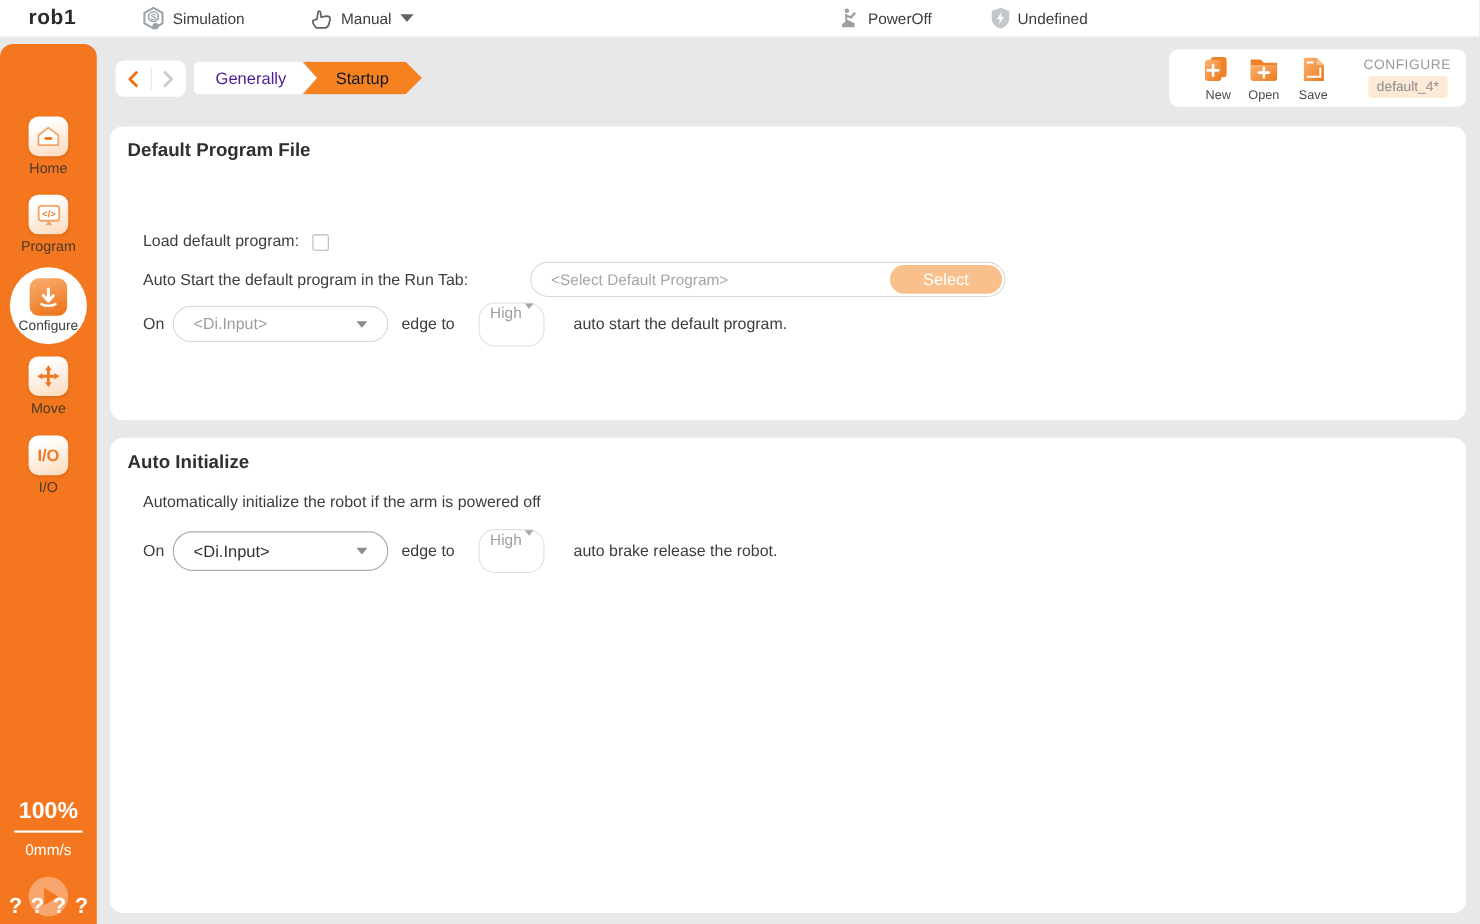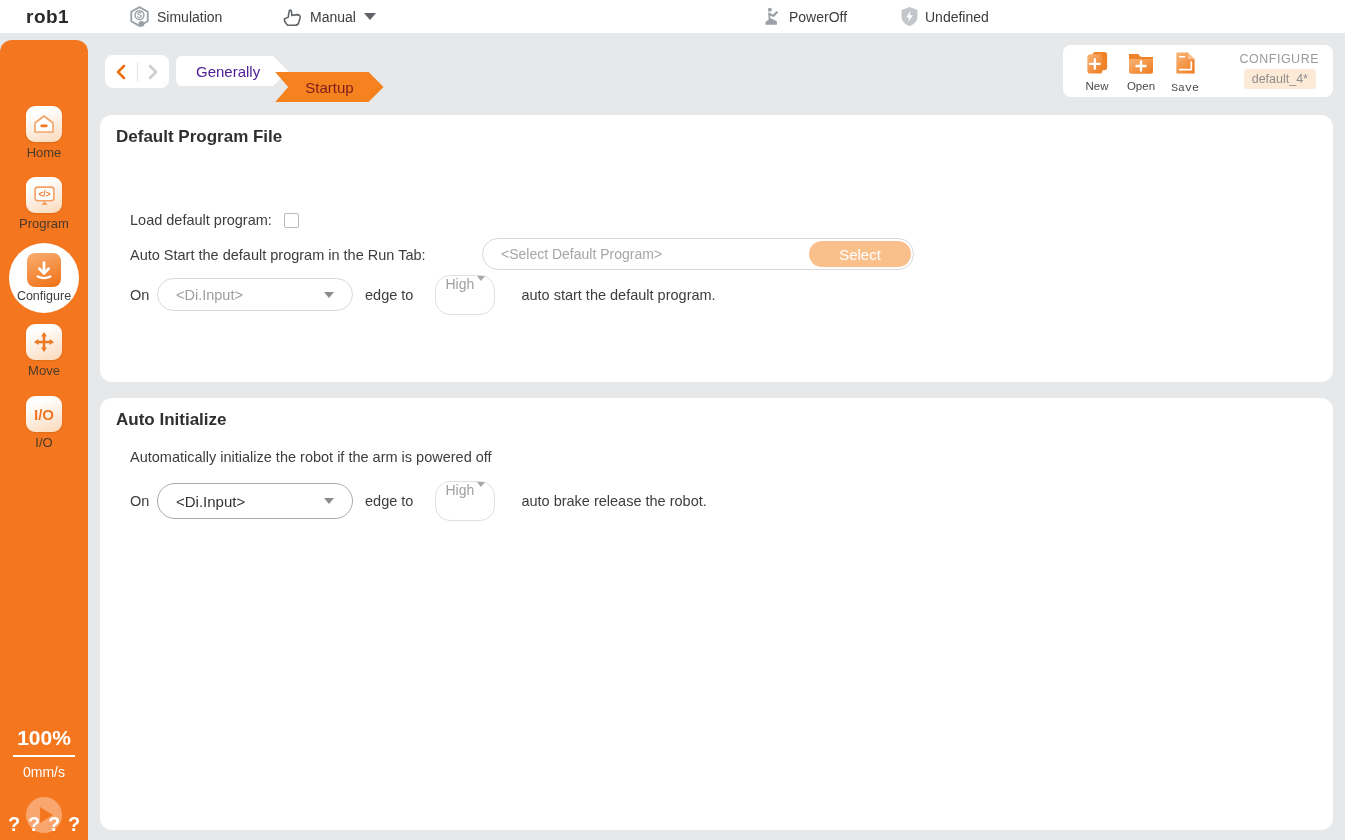--- a/index.html
+++ b/index.html
@@ -90,32 +90,31 @@
   .tabs { position:absolute; left:176px; top:56px; height:30px; display:flex; z-index:2; }
   .tab {
     height:30px; display:flex; align-items:center; font-size:15px;
     cursor:pointer;
   }
   .tab-generally {
     background:#ffffff; color:#4c1d95; padding:0 28px 0 20px; border-radius:6px 0 0 6px;
     clip-path:polygon(0 0, calc(100% - 15px) 0, 100% 50%, calc(100% - 15px) 100%, 0 100%);
   }
   .tab-startup {
-    background:#f5821f; color:#7f1d1d; padding:0 30px 0 30px; margin-left:-13px;
+    background:#f5821f; color:#0f172a; padding:0 30px 0 30px; margin-left:-13px;
     clip-path:polygon(0 0, calc(100% - 15px) 0, 100% 50%, calc(100% - 15px) 100%, 0 100%, 13px 50%);
-    margin-top:16px;
   }
 
   
   .file-toolbar {
     position:absolute; left:1063px; top:45px; width:270px; height:52px;
     background:#ffffff; border-radius:8px; z-index:2;
   }
-  .ft-btn { position:absolute; top:5px; width:44px; text-align:center; cursor:pointer; }
-  .ft-new { left:12px; } .ft-open { left:56px; } .ft-save { left:100px;font-family:Liberation Mono, monospace; }
+  .ft-btn { position:absolute; top:5px; width:44px; text-align:right; cursor:pointer; }
+  .ft-new { left:12px; } .ft-open { left:56px; } .ft-save { left:100px; }
   .ft-btn .ft-label { display:block; font-size:11.5px; color:#4a4a4a; margin-top:0px; }
   .ft-config-label {
     position:absolute; right:14px; top:7px; font-size:12.5px; color:#9a9a9a; letter-spacing:.5px;
   }
   .ft-file {
     position:absolute; right:17px; top:24px; background:#fcead7; color:#8e8e8e;
     font-size:12.5px; padding:3px 8px; border-radius:3px;
   }
 
   

